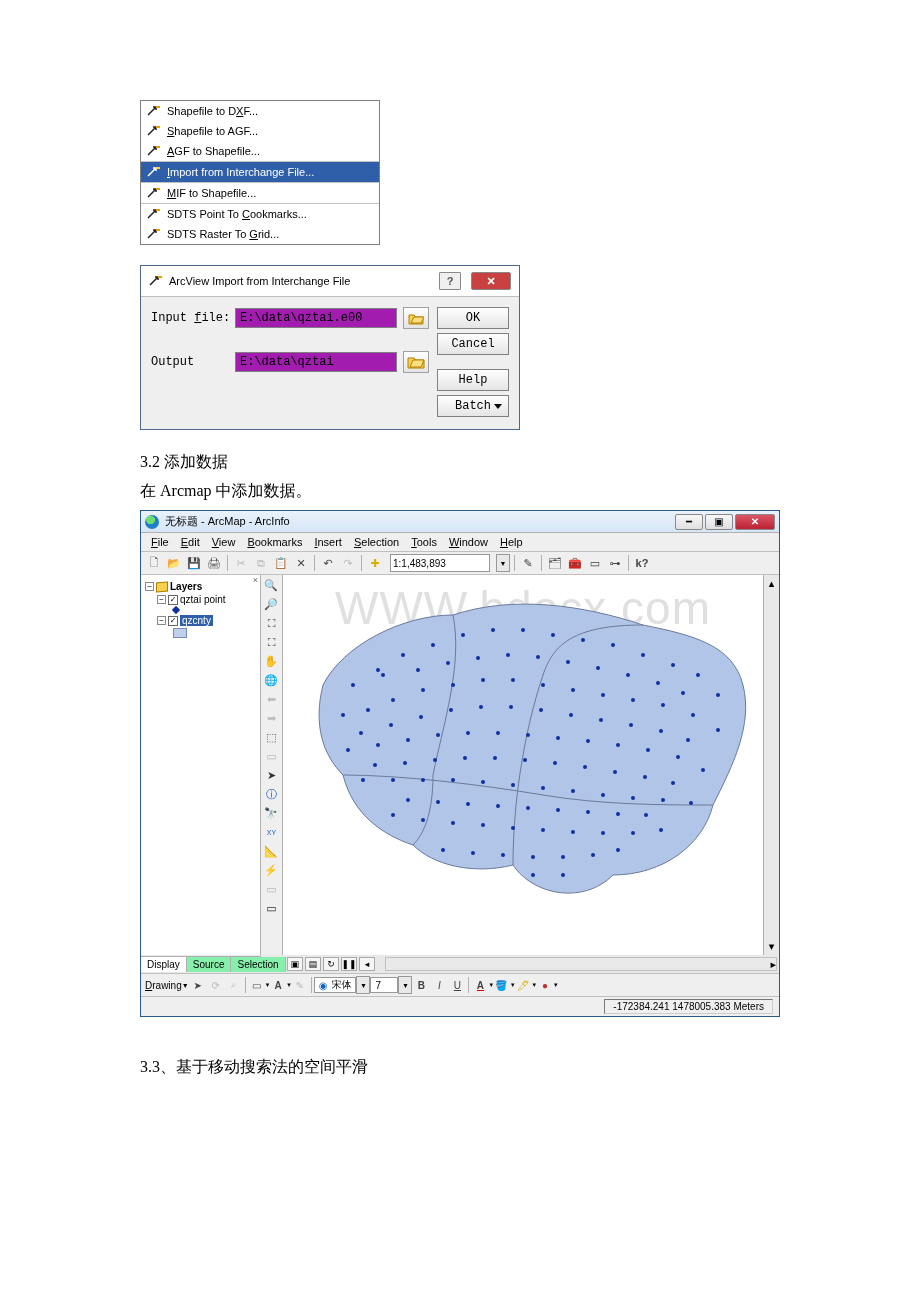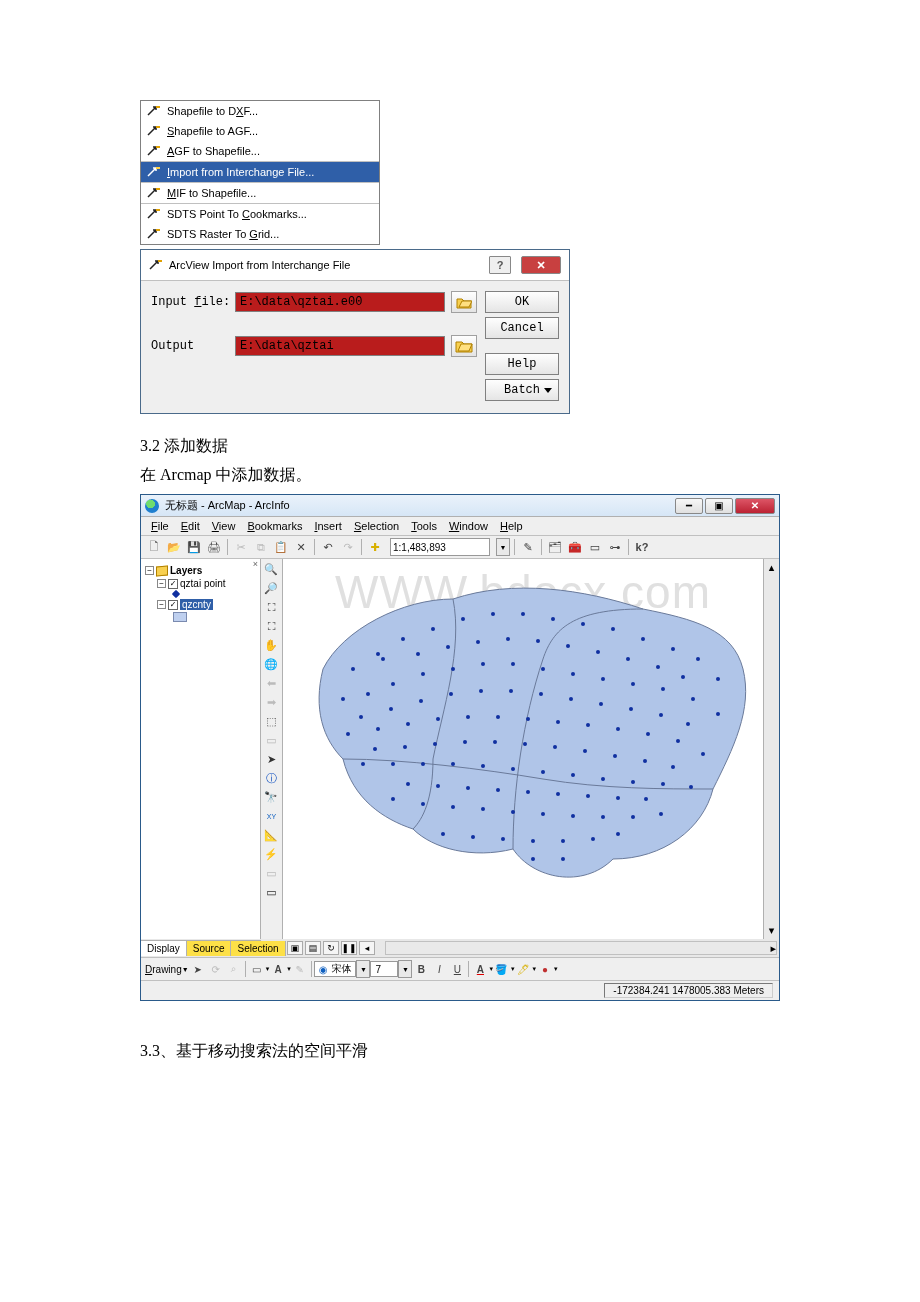--- a/index.html
+++ b/index.html
@@ -35,22 +35,22 @@
   .arrow-icon {
     width: 14px; height: 14px;
     display: inline-flex; align-items: center; justify-content: center;
   }
   .arrow-icon svg { width: 14px; height: 14px; }
   .underline { text-decoration: underline; }
   .menu-group { border-bottom: 1px solid #c0c0c0; }
   .menu-group:last-child { border-bottom: none; }
   
   .dialog {
-    width: 430px;
-    margin-top: 4px;
+    width: 380px;
+    margin-top: 20px;
     border: 1.5px solid #4a6a8a;
     background: #efefef;
     font-size: 11px;
   }
   .dlg-title {
     display: flex;
     align-items: center;
     gap: 6px;
     padding: 6px 8px;
     background: #fff;
@@ -64,21 +64,21 @@
   }
   .dlg-fields { flex: 1; }
   .field-row { display: flex; align-items: center; margin-bottom: 22px; }
   .field-row:last-child { margin-bottom: 0; }
   .field-label { width: 84px; font-family: "Courier New", monospace; font-size: 12px; }
   .field-input {
     flex: 1;
     height: 20px;
     padding: 2px 4px;
     border: 1px solid #808080;
-    background: #b91c1c;
+    background: #a21caf;
     font-family: "Courier New", monospace;
     font-size: 12px;
   }
   .browse-btn {
     width: 26px; height: 22px;
     margin-left: 6px;
     border: 1px solid #a0a0a0;
     background: linear-gradient(#fefefe,#e4e4e4);
     display: inline-flex; align-items: center; justify-content: center;
   }
@@ -222,21 +222,21 @@
     display: flex; flex-direction: column; justify-content: space-between; align-items: center;
     padding: 2px 0;
   }
   .toc-tabs {
     display: flex;
     border-top: 1px solid #b0b0b0;
     background: #e9e9e9;
     font-size: 10px;
     width: 120px;
   }
-  .toc-tab { padding: 2px 6px; border-right: 1px solid #b0b0b0; background: #fde047; }
+  .toc-tab { padding: 2px 6px; border-right: 1px solid #b0b0b0; background: #86efac; }
   .toc-tab.active { background: #fff; }
   .am-footer-row { display: flex; align-items: center; }
   .nav-mini {
     margin-left: 22px;
     display: flex; gap: 2px; align-items: center;
     padding: 2px 4px;
   }
   .nm { width: 16px; height: 14px; border: 1px solid #aaa; display: inline-flex; align-items: center; justify-content: center; font-size: 9px; background: #f5f5f5; }
   .hscroll { flex: 1; height: 14px; background: #e9e9e9; border: 1px solid #c0c0c0; margin: 2px 2px 2px 6px; display: flex; justify-content: flex-end; align-items: center; }
   .draw-bar {

